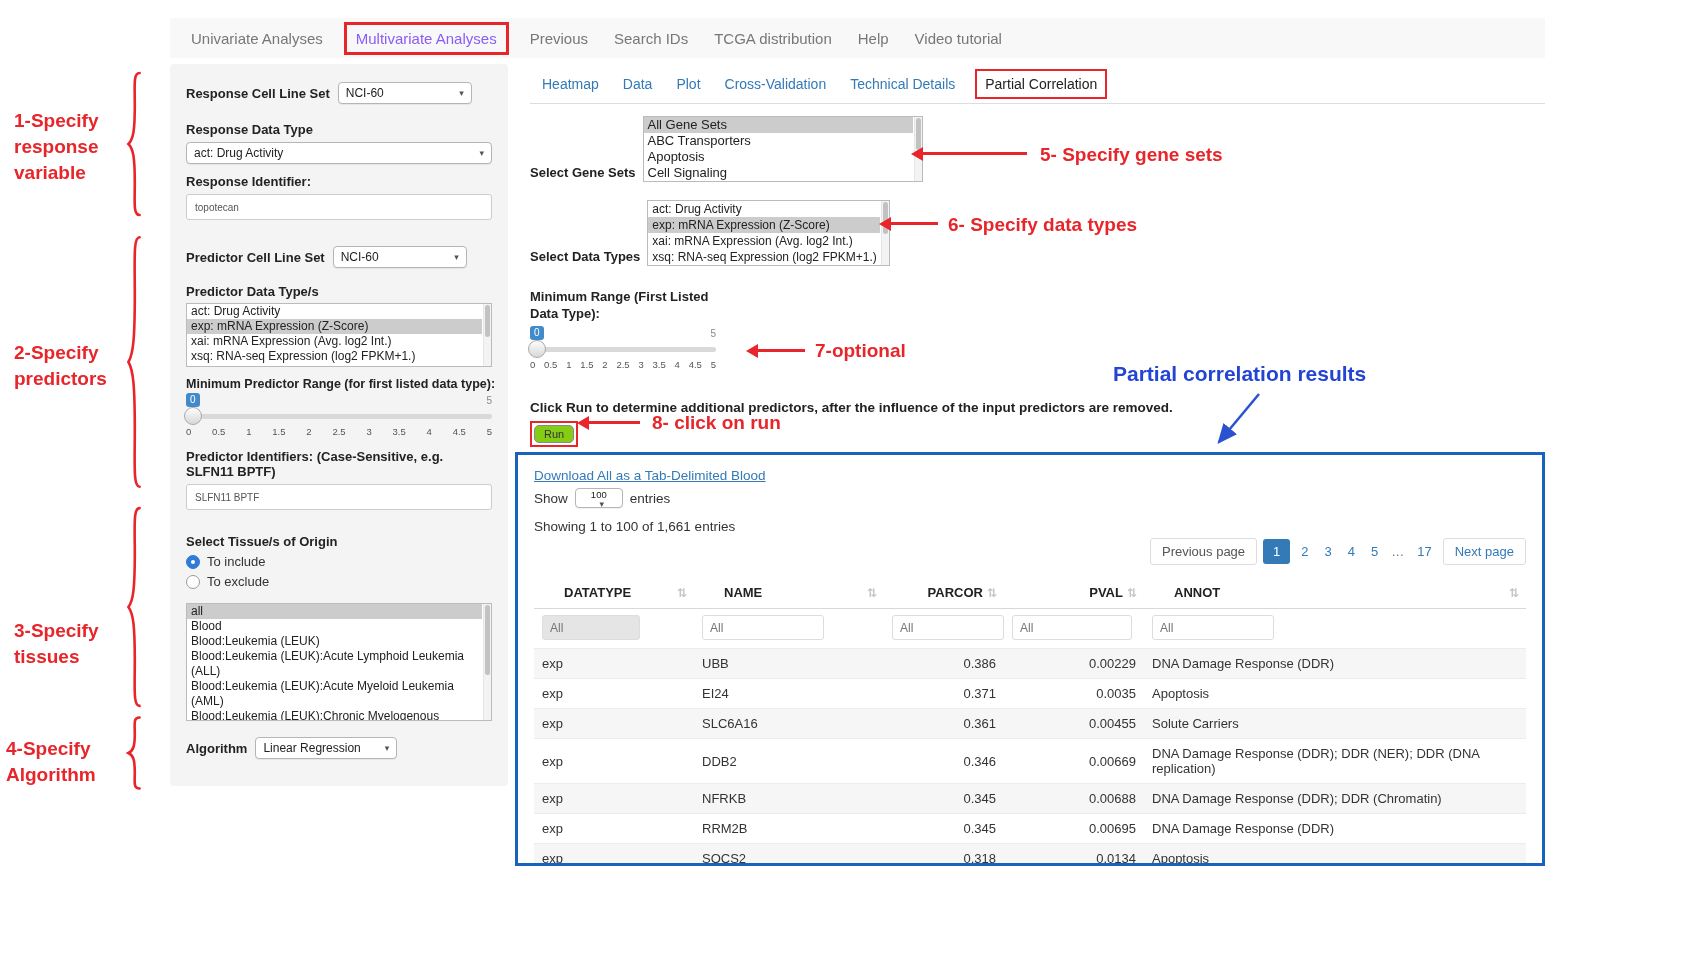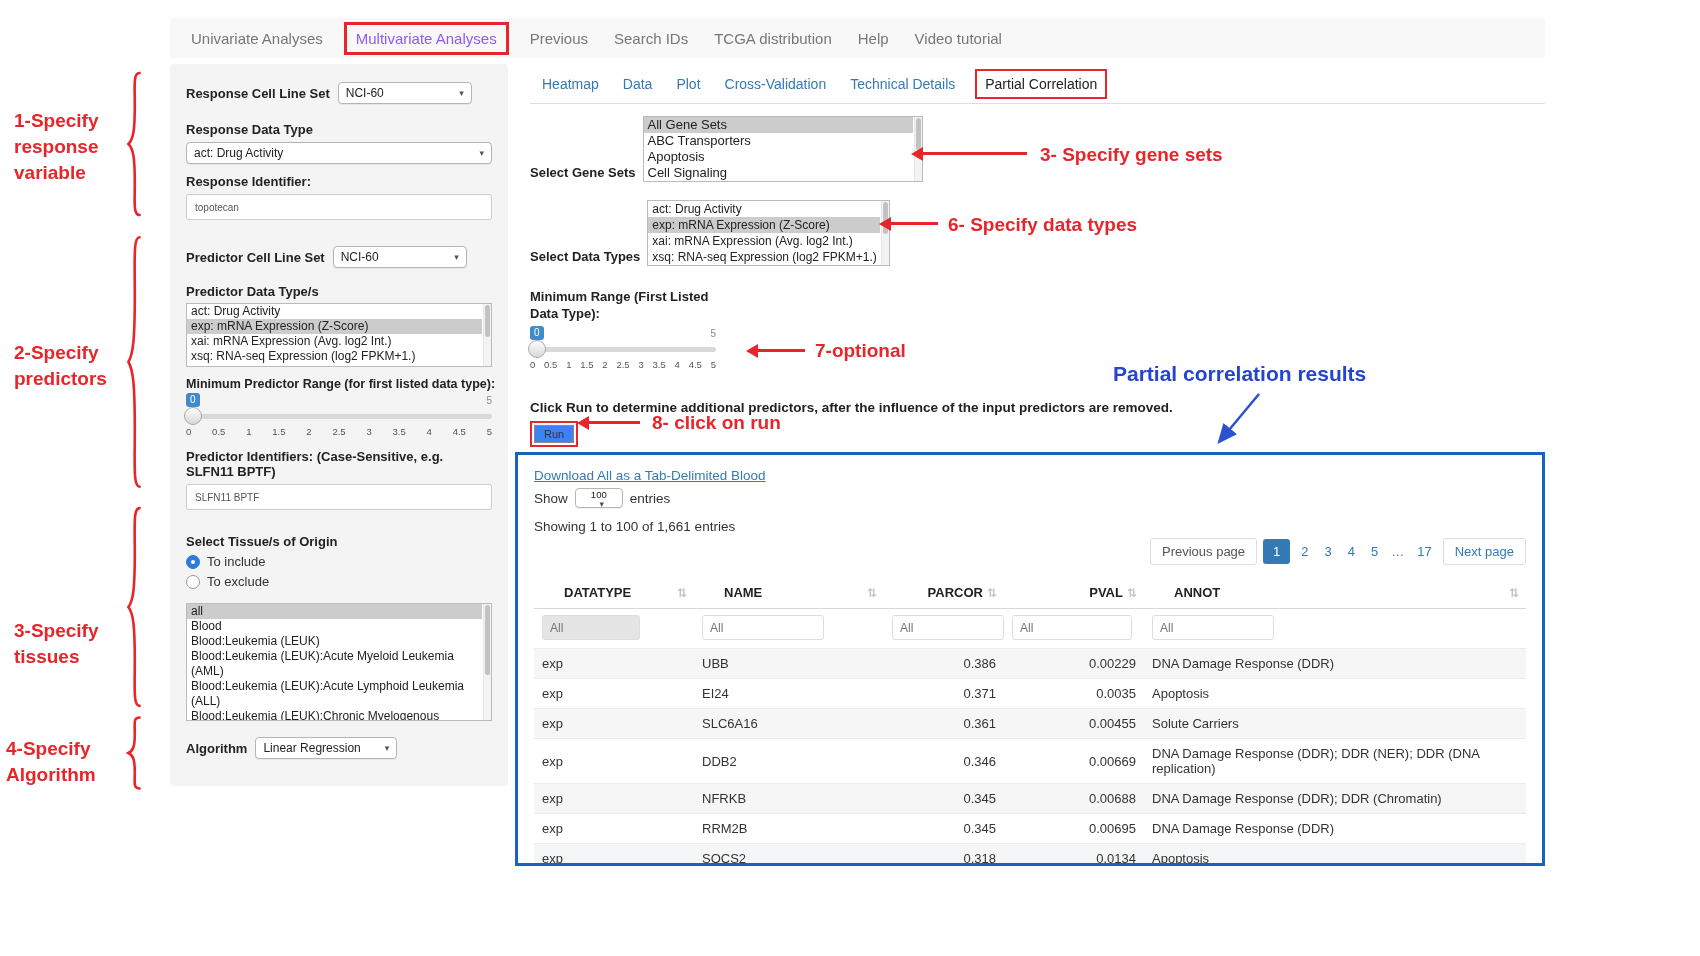--- a/index.html
+++ b/index.html
@@ -68,21 +68,21 @@
   
   .main{position:absolute;left:530px;top:64px;width:1015px;}
   .tabs{display:flex;align-items:center;height:40px;border-bottom:1px solid #ddd;}
   .tab{color:var(--blue);font-size:14px;padding:0 12px;white-space:nowrap;}
   .tab.active{color:#222;border:2.5px solid var(--red);padding:5px 8px;margin-left:8px;}
   .pick-row{display:flex;align-items:flex-end;gap:7px;}
   .pick-row .lbl{padding-bottom:2px;}
   .mt12{margin-top:12px;} .mt18{margin-top:18px;} .mt22{margin-top:22px;}
   .run-instr{font-weight:bold;font-size:13.5px;color:#222;margin-top:26px;}
   .run-wrap{display:inline-block;border:2.5px solid var(--red);padding:2px;margin-top:6px;}
-  .run-btn{background:#3b82f6;border:1px solid #8a8a8a;border-radius:0;font-size:11px;
+  .run-btn{background:#84cc16;border:1px solid #8a8a8a;border-radius:5px;font-size:11px;
     color:#333;padding:2px 9px;font-family:inherit;}
   
   .results{position:absolute;left:515px;top:452px;width:1030px;height:414px;
     border:3px solid var(--panel-blue);background:#fff;padding:12px 16px;overflow:hidden;}
   .dl-link{color:var(--blue);font-size:13.5px;}
   .show-row{display:flex;align-items:center;gap:7px;margin-top:5px;font-size:13.5px;color:#333;}
   .show-sel{width:48px;height:20px;font-size:9.5px;flex-direction:column;}
   .showing{font-size:13.5px;color:#333;margin-top:11px;}
   .pager{display:flex;justify-content:flex-end;align-items:center;gap:6px;margin-top:4px;font-size:13px;}
   .pg-btn{border:1px solid #ddd;border-radius:3px;padding:5px 11px;color:#555;background:#fff;}
@@ -203,22 +203,22 @@
   </div>
   <div class="radio-row">
     <span class="radio"></span>
     <span>To exclude</span>
   </div>
 
   <div class="listbox" style="margin-top:14px;height:118px;">
     <div class="opt sel">all</div>
     <div class="opt">Blood</div>
     <div class="opt">Blood:Leukemia (LEUK)</div>
+    <div class="opt wrap">Blood:Leukemia (LEUK):Acute Lymphoid Leukemia (ALL)</div>
     <div class="opt wrap">Blood:Leukemia (LEUK):Acute Myeloid Leukemia (AML)</div>
-    <div class="opt wrap">Blood:Leukemia (LEUK):Acute Lymphoid Leukemia (ALL)</div>
     <div class="opt wrap">Blood:Leukemia (LEUK):Chronic Myelogenous Leukemia (CML)</div>
     <div class="sb">
         <div class="sb-thumb" style="height:70px;"></div>
       </div>
   </div>
 
   <div class="row-inline" style="margin-top:16px;">
     <span class="lbl">Algorithm</span>
     <div class="sel-box" style="width:142px;">
       <span>Linear Regression</span>
@@ -285,21 +285,21 @@
     </div>
   </div>
 
   <div class="run-instr">Click Run to determine additional predictors, after the influence of the input predictors are removed.</div>
   <div class="run-wrap">
     <button class="run-btn">Run</button>
   </div>
 </div>
 
 <div class="arrow-red" style="left:922px;top:152px;width:105px;"></div>
-<div class="ann-text ann-nowrap" style="left:1040px;top:142px;">3- Specify gene sets</div>
+<div class="ann-text ann-nowrap" style="left:1040px;top:142px;">5- Specify gene sets</div>
 
 <div class="arrow-red" style="left:890px;top:222px;width:48px;"></div>
 <div class="ann-text ann-nowrap" style="left:948px;top:212px;">6- Specify data types</div>
 
 <div class="arrow-red" style="left:757px;top:349px;width:48px;"></div>
 <div class="ann-text ann-nowrap" style="left:815px;top:338px;">7-optional</div>
 
 <div class="arrow-red" style="left:588px;top:421px;width:52px;"></div>
 <div class="ann-text ann-nowrap" style="left:652px;top:410px;">8- click on run</div>
 

